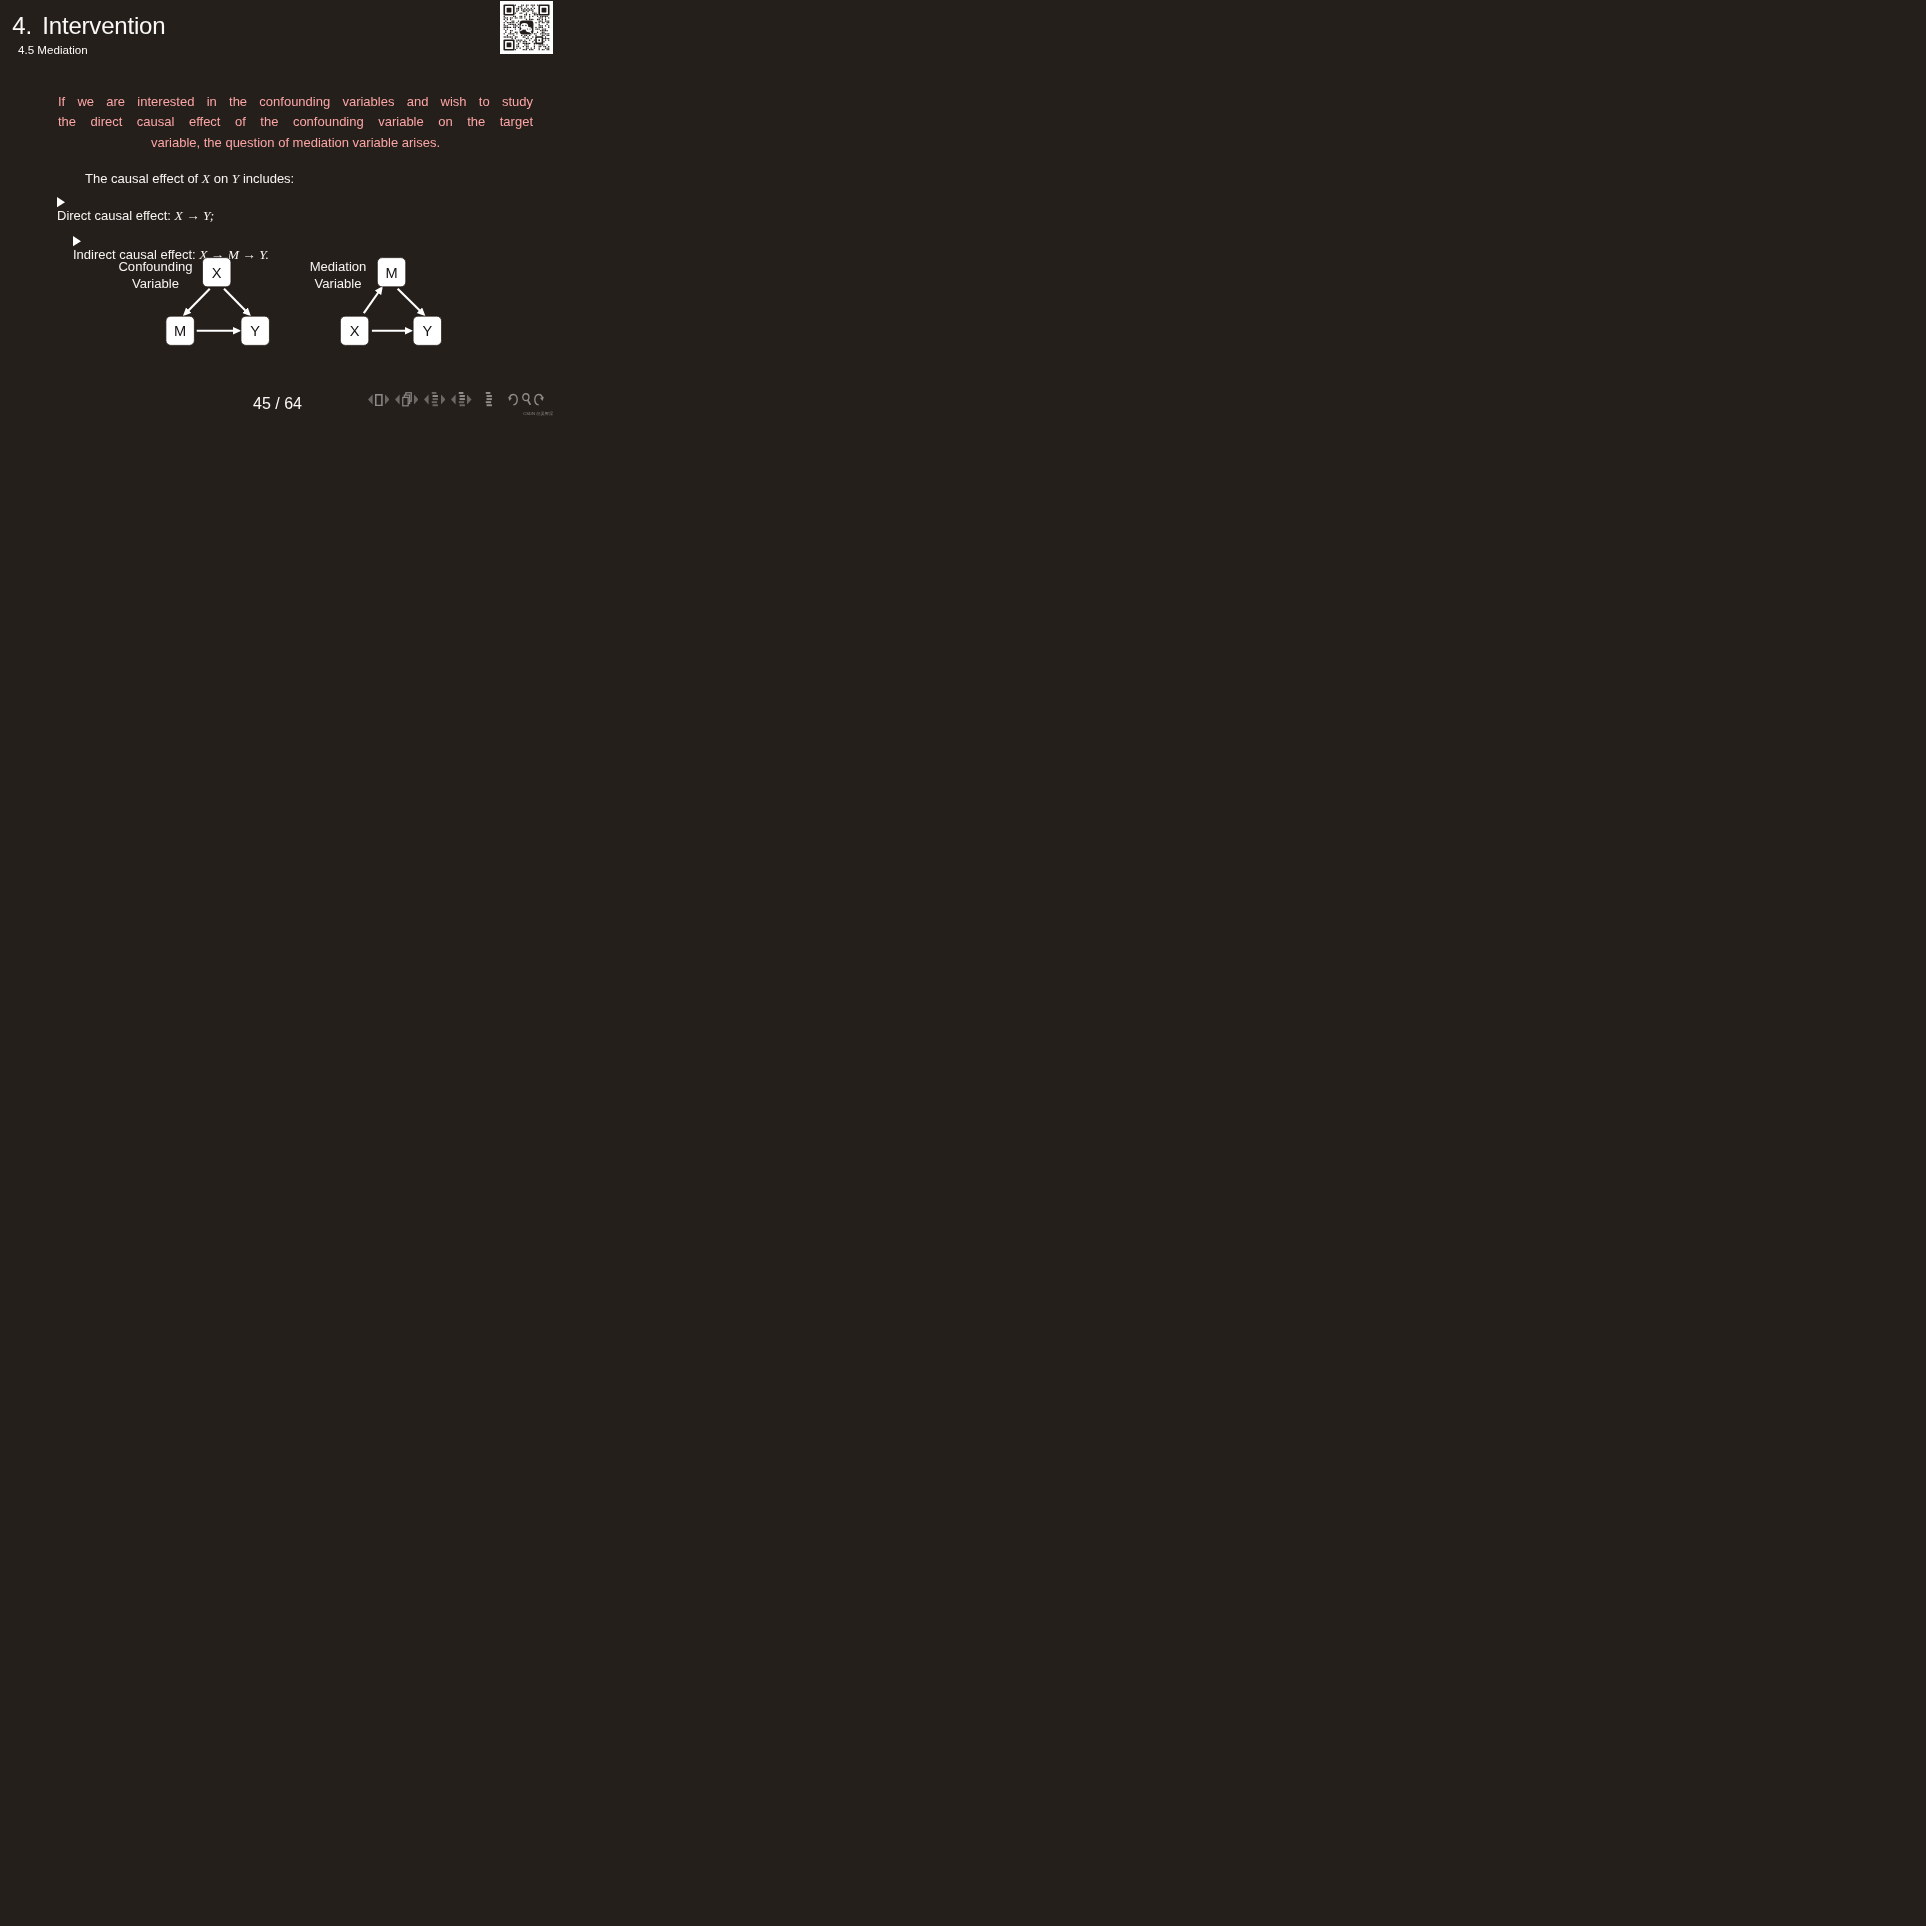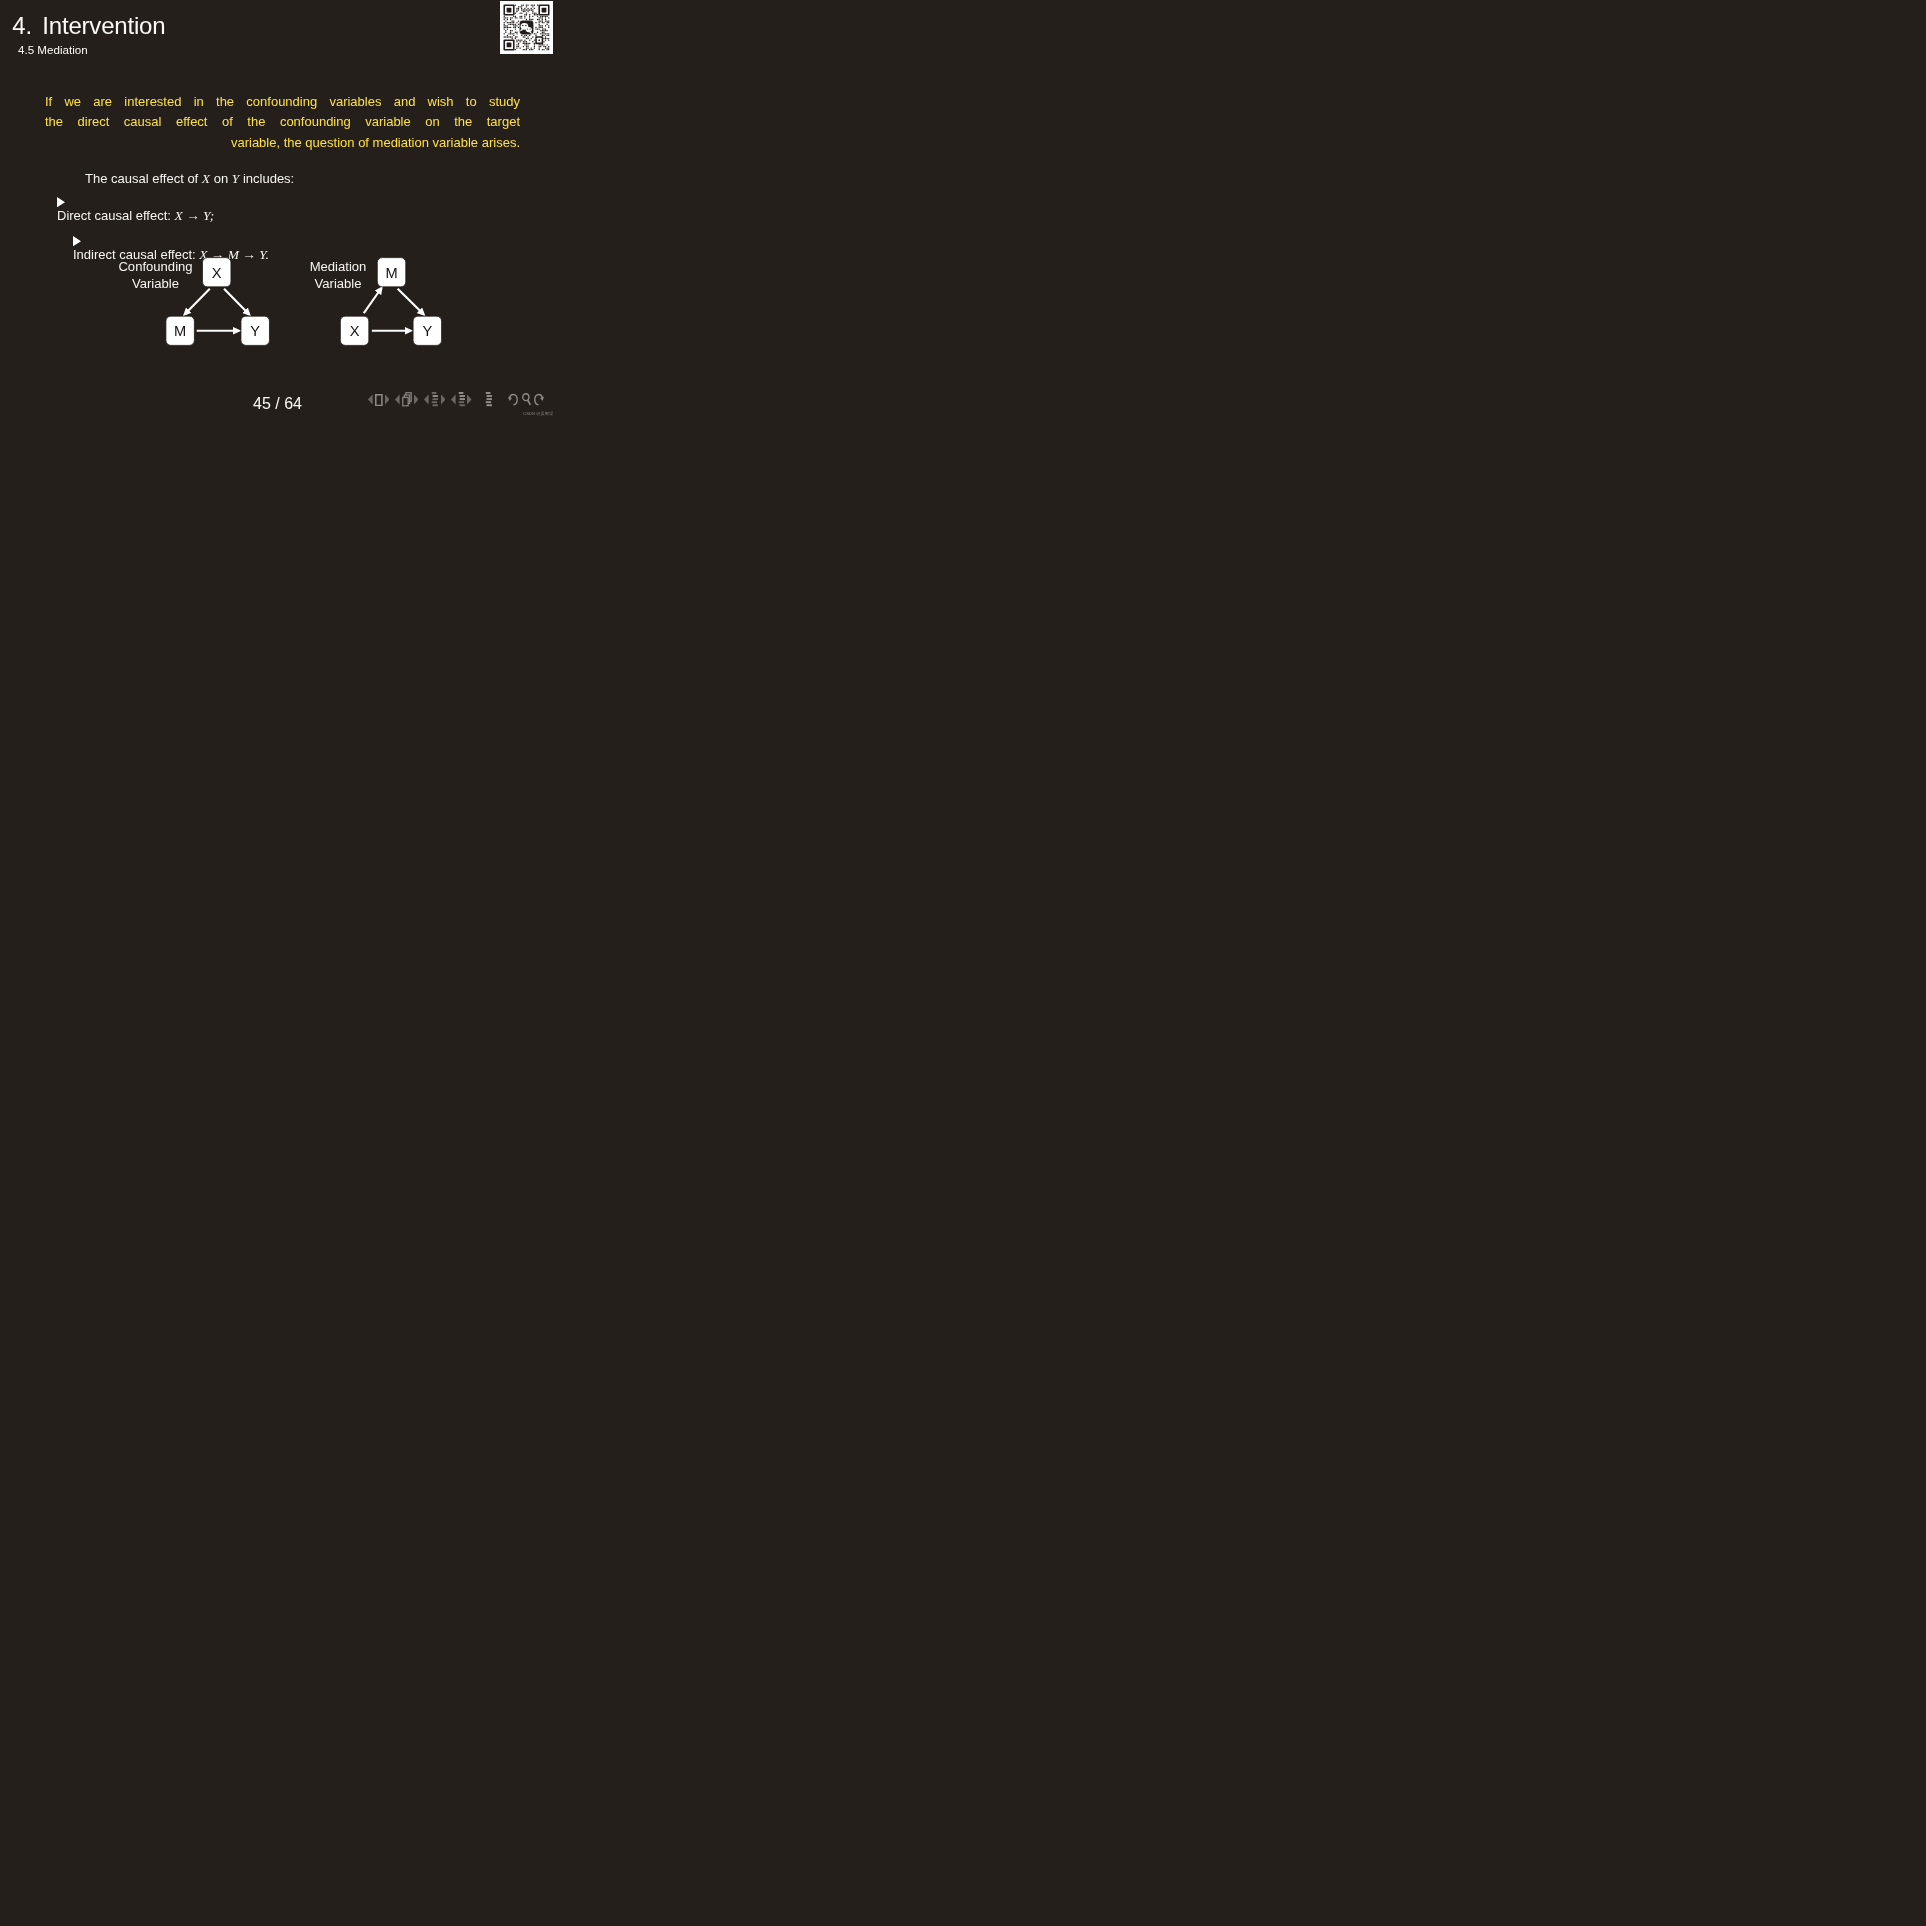--- a/index.html
+++ b/index.html
@@ -21,25 +21,25 @@
     position:absolute;left:18px;top:43px;
     font-size:11.6px;font-weight:400;color:#fbf9f7;text-align:right;
   }
   
   .qr{
     position:absolute;top:1.2px;right:2.3px;width:53px;height:53px;
     background:#ffffff;
   }
   
   .para{
-    position:absolute;left:45px;top:92px;width:475px;
-    font-size:13px;line-height:20.4px;color:#fde047;
+    position:absolute;left:58px;top:92px;width:475px;
+    font-size:13px;line-height:20.4px;color:#fca5a5;
   }
   .para .jl{text-align:justify;text-align-last:justify;}
-  .para .ll{text-align:right;}
+  .para .ll{text-align:center;}
   .includes{
     position:absolute;left:41px;top:171px;
     font-size:13px;color:#f7f5f2;margin-left:44px;
   }
   .math{
     font-family:"Liberation Serif", serif;
     font-style:italic;
     font-size:13.5px;
   }
   .bullet-row{

